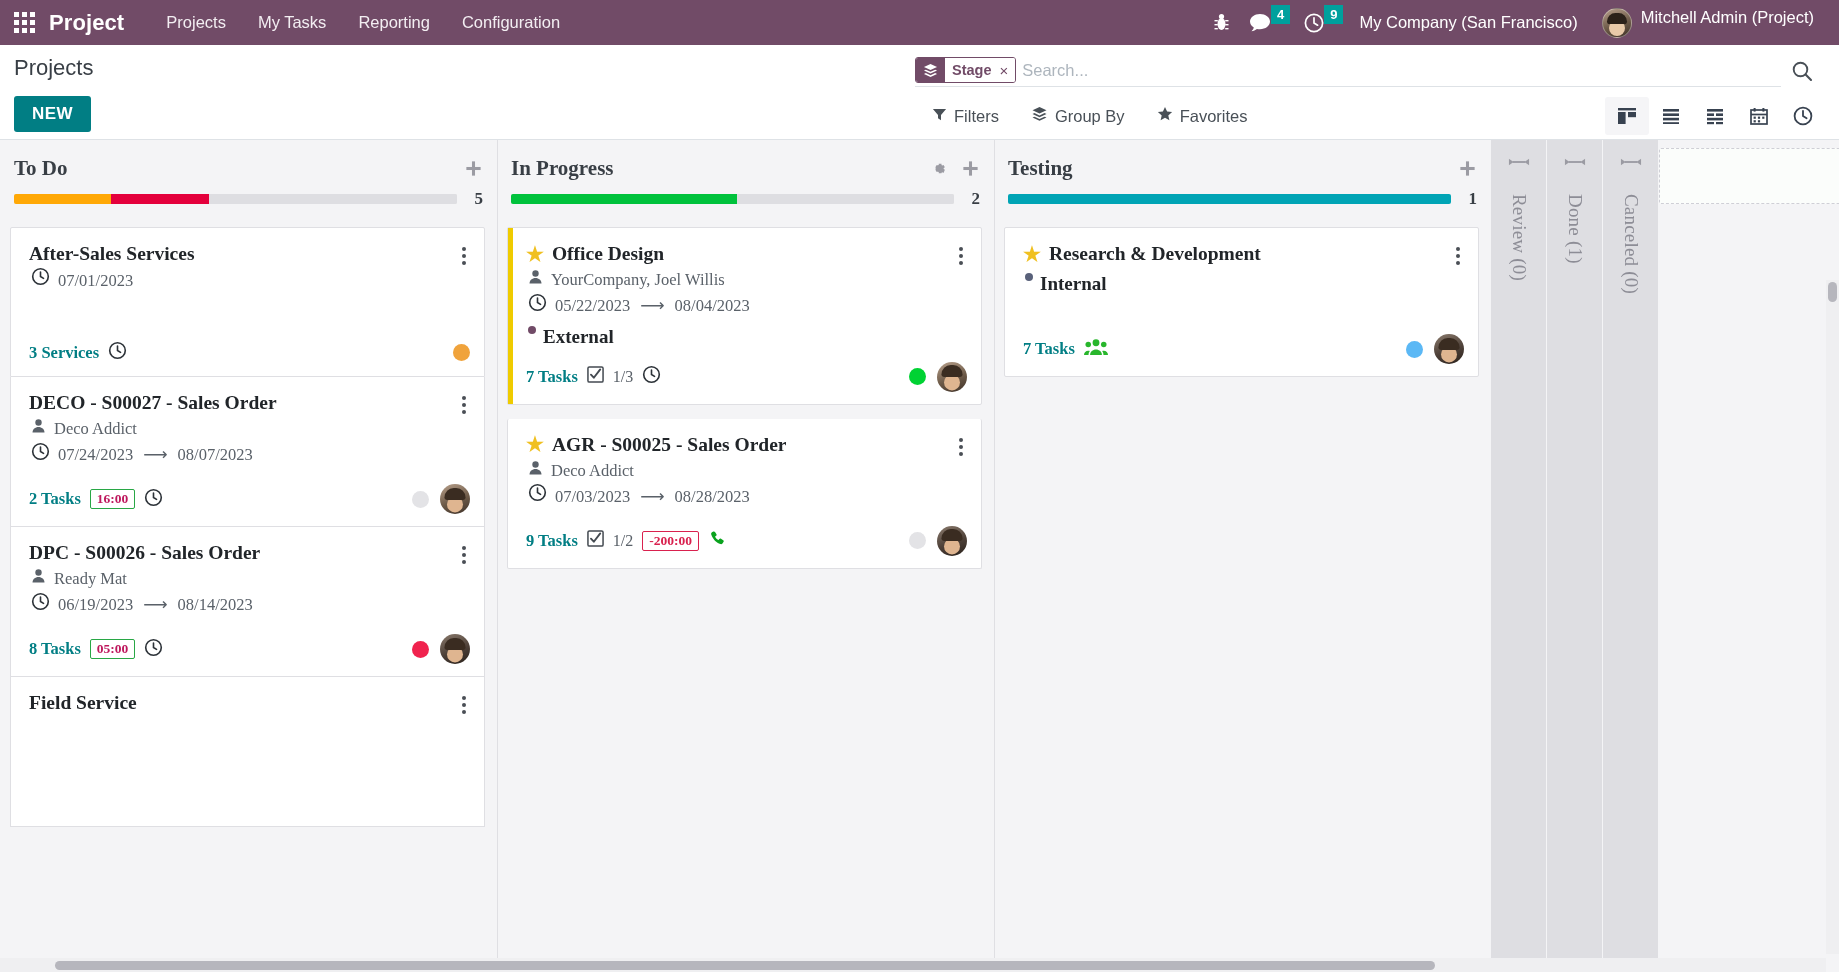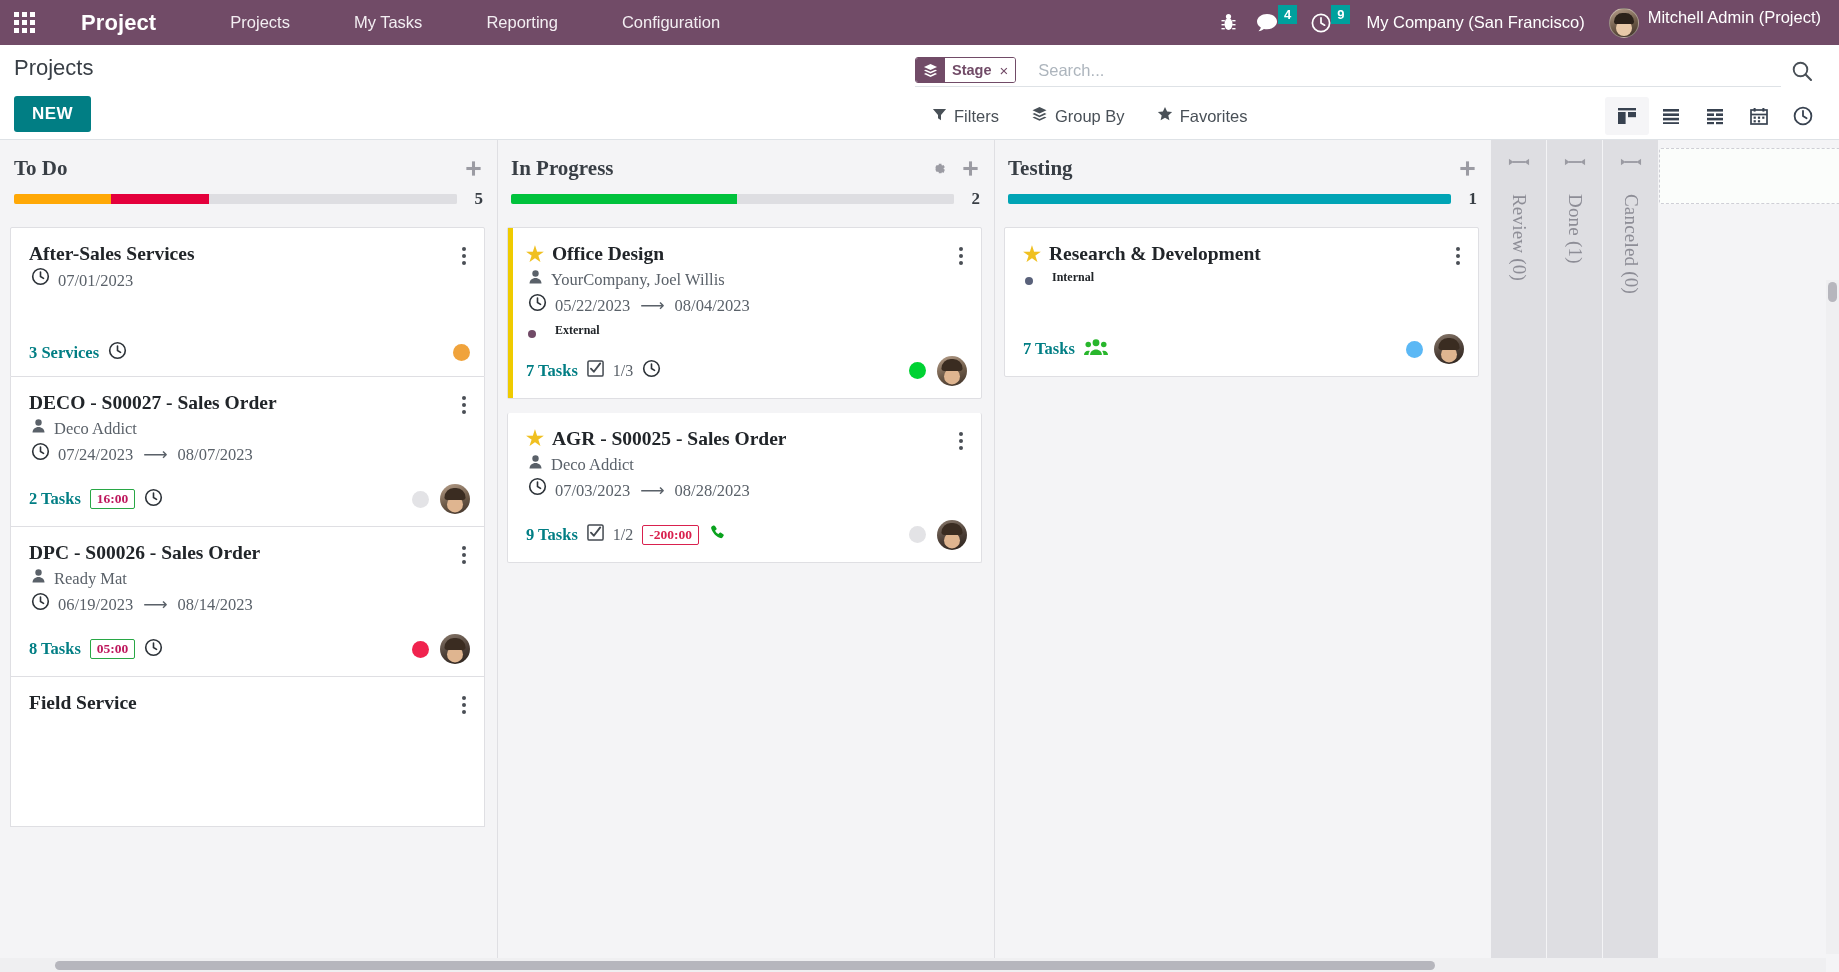--- a/index.html
+++ b/index.html
@@ -9,24 +9,23 @@
     background: #ffffff;
     overflow: hidden;
   }
 
   
   .navbar {
     height: 45px;
     background: #714B67;
     display: flex;
     align-items: center;
-    padding: 0 14px 0 10px;
+    padding: 0 21px 0 10px;
     color: #ffffff;
     position: relative;
-    gap: 32px;
   }
   .apps-grid {
     display: grid;
     grid-template-columns: repeat(3, 5px);
     grid-template-rows: repeat(3, 5px);
     gap: 3px;
     margin-right: 14px;
     margin-left: 4px;
     cursor: pointer;
   }
@@ -112,21 +111,20 @@
     display: flex; align-items: center; padding: 0 6px 0 7px; white-space: nowrap;
   }
   .facet-x {
     background:#fff; color:#714B67; font-size: 15px; display:flex;
     align-items:center; padding: 0 7px 0 2px; cursor: pointer;
   }
   .search-input {
     border: none; outline: none; font-size: 16.5px; color: #495057;
     background: transparent; flex: 1; padding: 2px 0;
     font-family: "Liberation Sans", sans-serif;
-    margin-left: 16px;
   }
   .search-input::placeholder { color: #adb5bd; }
   .search-magnifier { padding: 2px 6px 0 10px; cursor: pointer; flex:none; }
 
   .cp-row2 {
     display: flex; align-items: center; padding: 0 14px; height: 46px;
     position: relative;
   }
   .btn-new {
     background: #017E84; color: #fff; border: none; border-radius: 3px;
@@ -210,22 +208,22 @@
     padding-top: 5px;
   }
   .kcard-menu i { width: 4px; height: 4px; background: #4a4f55; border-radius: 50%; display:block; }
   .kcard-body { padding-left: 2px; margin-top: 2px; }
   .kline {
     display: flex; align-items: center; gap: 8px; font-size: 16.5px;
     color: #5a6169; line-height: 1.55; white-space: nowrap;
   }
   .kline .arrow { color: #5a6169; font-size: 17px; padding: 0 2px; }
   .ktag {
-    display: inline-flex; align-items: flex-end; gap: 19px;
-    font-size: 12px; font-weight: bold; color: #212529; margin-top: 3px;
+    display: inline-flex; align-items: flex-start; gap: 7px;
+    font-size: 19px; font-weight: bold; color: #212529; margin-top: 3px;
   }
   .tag-dot { width: 8px; height: 8px; border-radius: 50%; display:inline-block; }
   .kcard-footer {
     margin-top: auto; display: flex; align-items: center; padding-top: 14px;
   }
   .kfoot-left { display: flex; align-items: center; gap: 9px; }
   .tasks-link { font-size: 16.5px; color: #017E84; font-weight: bold; white-space: nowrap; }
   .subtask-ratio { font-size: 16px; color: #5a6169; }
   .time-badge {
     border: 1px solid #28a745; border-radius: 2px; color: #be185d;

